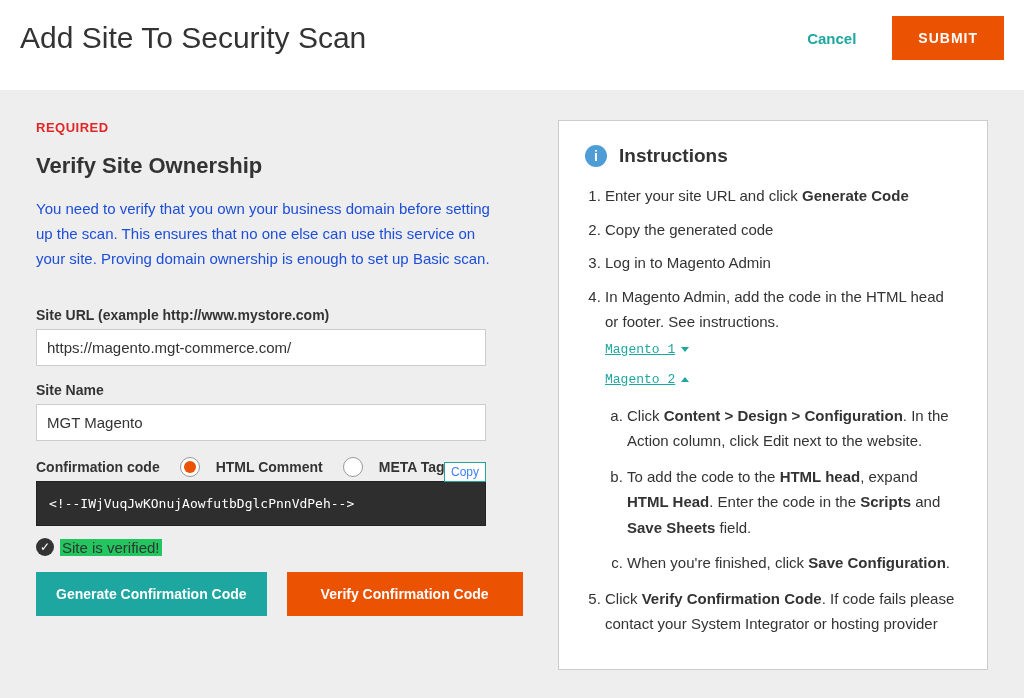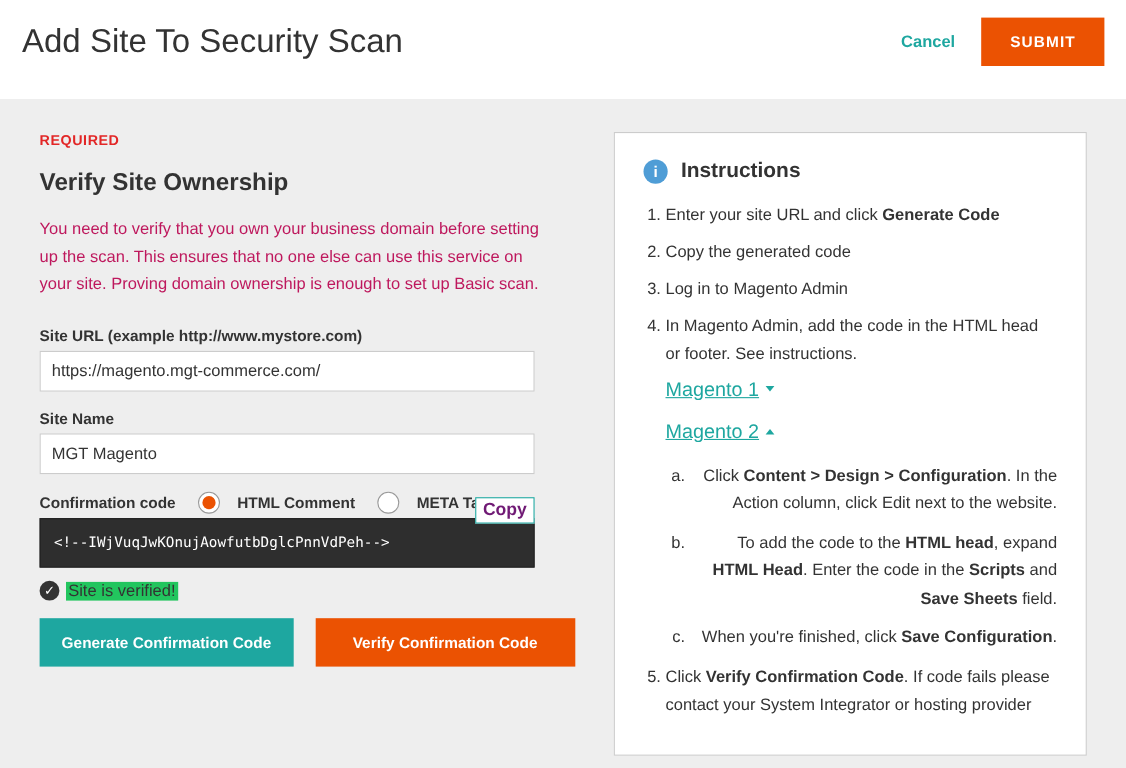--- a/index.html
+++ b/index.html
@@ -18,21 +18,21 @@
   }
   .page-title {
     font-size: 30px;
     font-weight: 400;
     color: #333;
     margin: 0;
   }
   .header-actions {
     display: flex;
     align-items: center;
-    gap: 24px;
+    gap: 36px;
   }
   .cancel-link {
     color: #1ea7a0;
     font-size: 15px;
     text-decoration: none;
     font-weight: 600;
     cursor: pointer;
   }
   .submit-btn {
     background: #eb5202;
@@ -72,22 +72,22 @@
   }
   .section-title {
     font-size: 22px;
     font-weight: 700;
     color: #333;
     margin: 0 0 18px 0;
   }
   .intro-text {
     font-size: 15px;
     line-height: 1.65;
-    color: #be185d;
-    margin-bottom: 26px;
+    color: #1d4ed8;
+    margin-bottom: 36px;
     max-width: 460px;
   }
   .field-label {
     font-size: 14px;
     font-weight: 600;
     color: #333;
     margin-bottom: 6px;
   }
   .text-input {
     width: 450px;
@@ -131,26 +131,26 @@
     position: relative;
     width: 450px;
     max-width: 100%;
     margin-bottom: 12px;
   }
   .copy-btn {
     position: absolute;
     right: 0;
     top: -19px;
     border: 1px solid #1ea7a0;
-    color: #701a75;
-    background: #fff;
-    font-size: 16px;
+    color: #3b82f6;
+    background: #fff;
+    font-size: 12px;
     padding: 2px 6px;
     cursor: pointer;
-    font-weight: 700;
+    font-weight: 400;
   }
   .code-box {
     background: #2e2e2e;
     color: #fff;
     font-family: Menlo, Consolas, monospace;
     font-size: 13px;
     padding: 14px 12px;
     border: 1px solid #222;
     white-space: nowrap;
     overflow: hidden;
@@ -227,26 +227,27 @@
     font-size: 15px;
     line-height: 1.7;
     color: #333;
   }
   ol.steps > li {
     margin-bottom: 8px;
   }
   .platform-link {
     color: #1ea7a0;
     text-decoration: underline;
-    font-size: 18px;
+    font-size: 13px;
     cursor: pointer;
     display: inline-flex;
     align-items: center;
     gap: 6px;
     margin: 4px 0;
+    font-family: Liberation Mono, monospace;
   }
   .caret {
     width: 0;
     height: 0;
     display: inline-block;
   }
   .caret-down {
     border-left: 4px solid transparent;
     border-right: 4px solid transparent;
     border-top: 5px solid #1ea7a0;
@@ -256,21 +257,20 @@
     border-right: 4px solid transparent;
     border-bottom: 5px solid #1ea7a0;
   }
   ol.substeps {
     list-style-type: lower-alpha;
     padding-left: 22px;
     margin: 8px 0 4px 0;
   }
   ol.substeps > li {
     margin-bottom: 10px;
-    text-align: right;
   }
   b { font-weight: 700; }
 </style>
 </head>
 <body>
 
 <div class="page-header">
   <h1 class="page-title">Add Site To Security Scan</h1>
   <div class="header-actions">
     <a class="cancel-link">Cancel</a>

